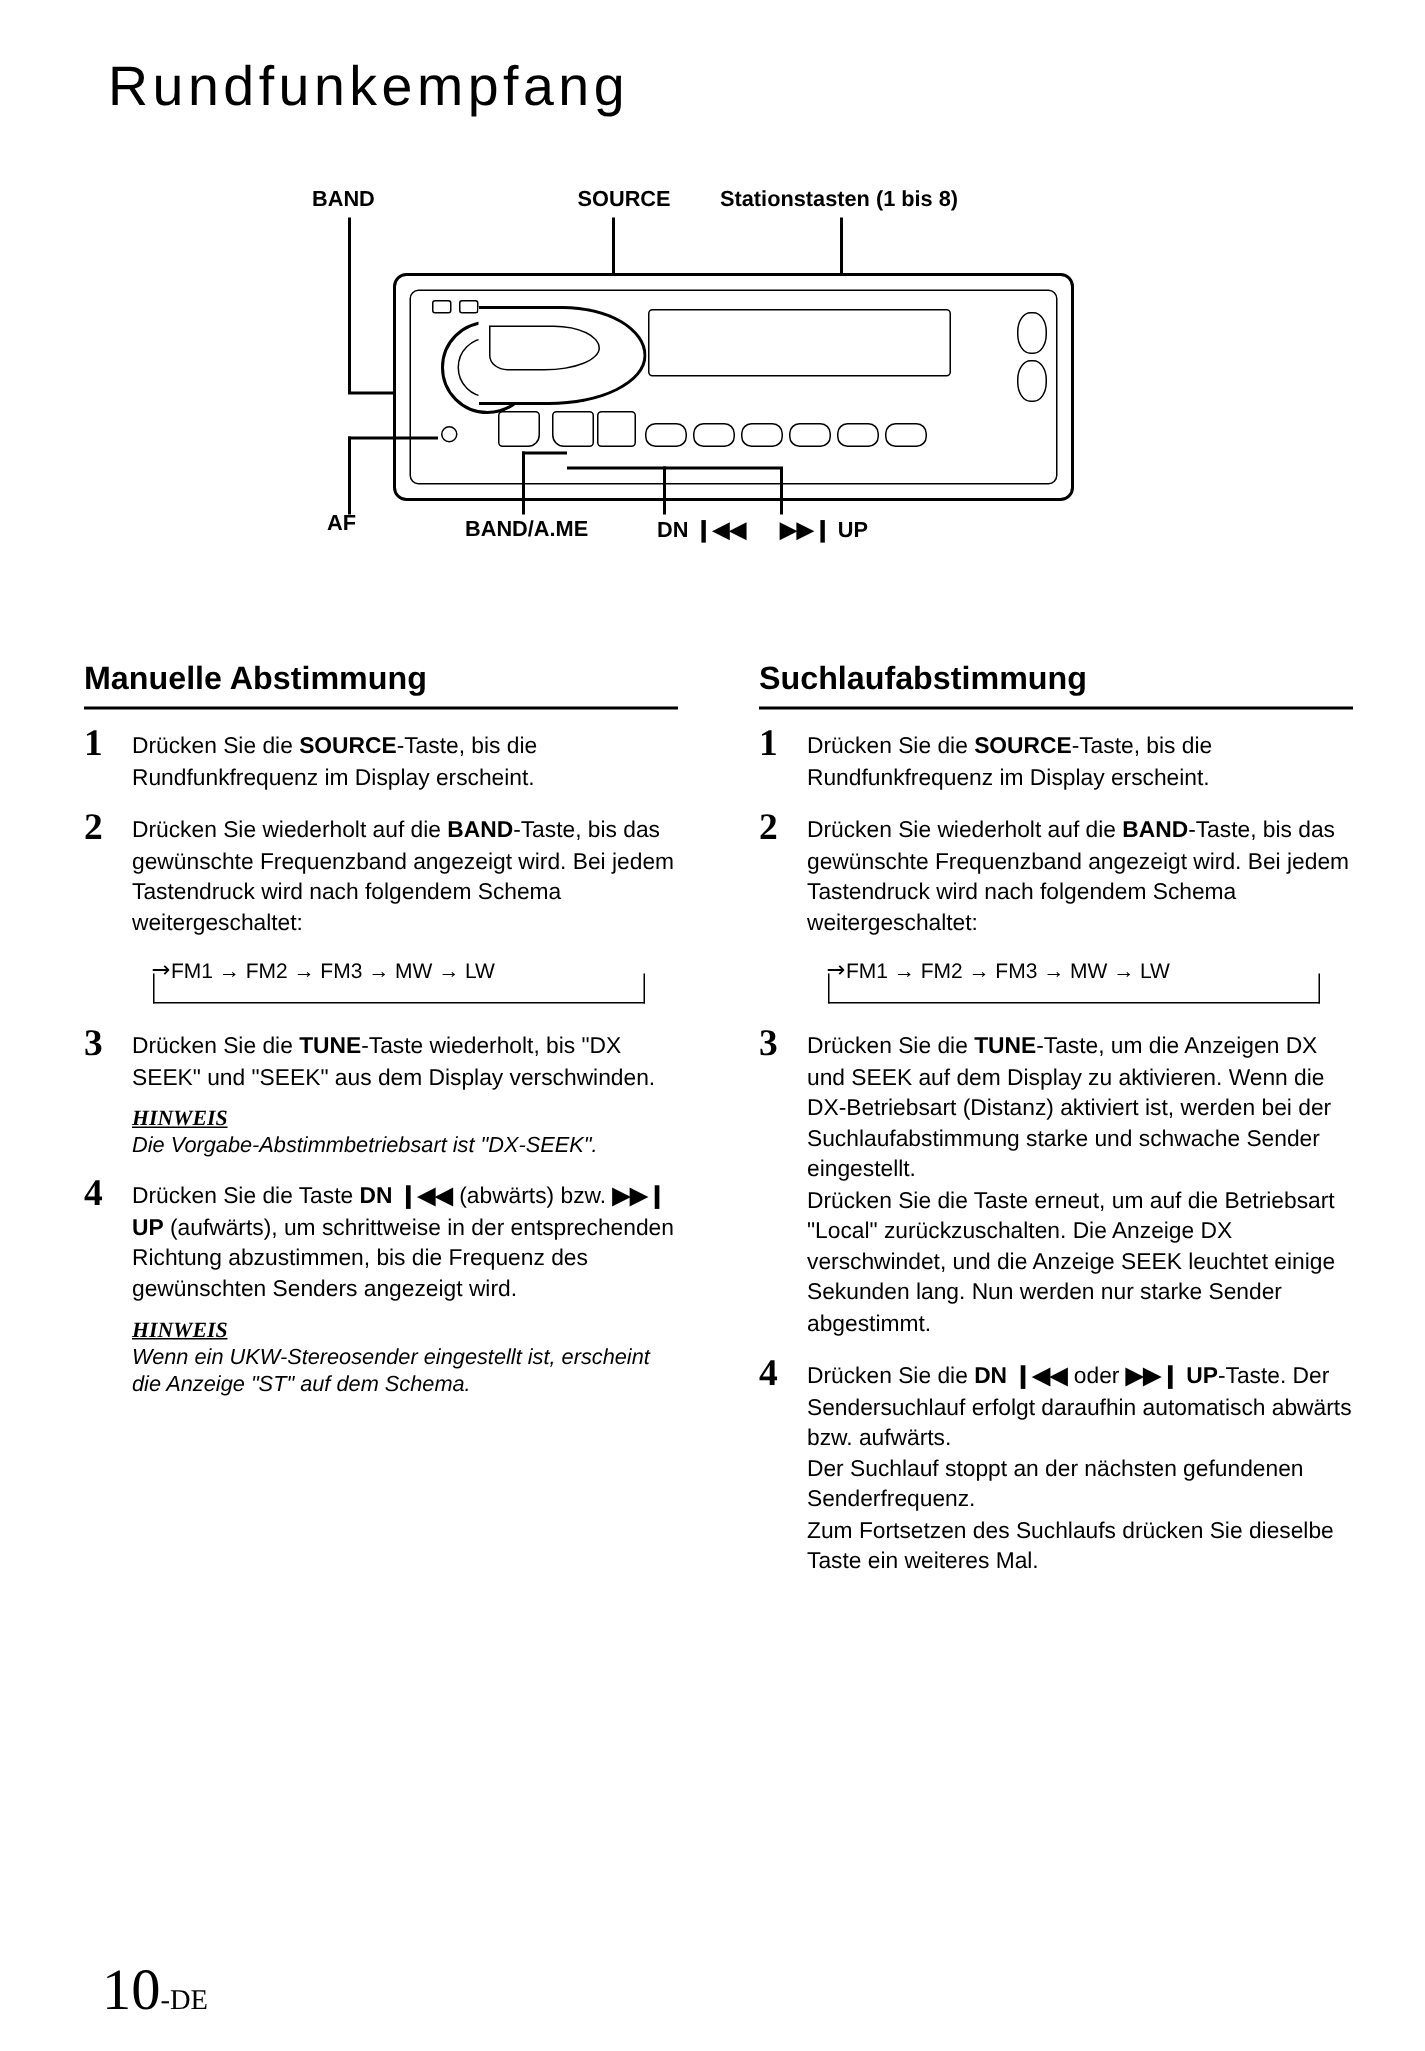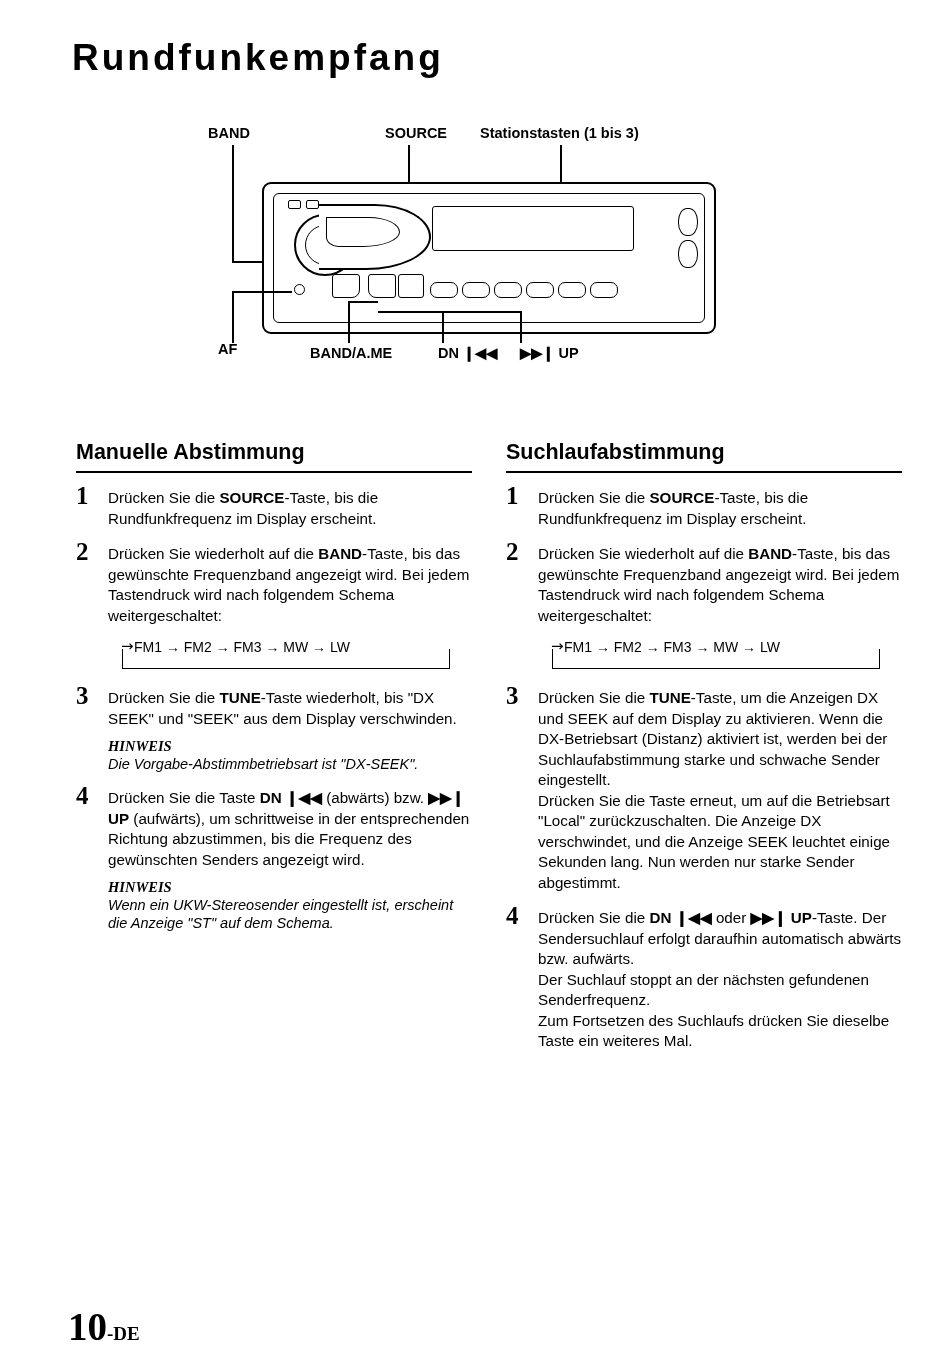--- a/index.html
+++ b/index.html
@@ -18,21 +18,21 @@
 
   
   .title-wrap {
     position: absolute;
     left: 72px;
     top: 36px;
     width: 500px;
   }
   .page-title {
     font-size: 37px;
-    font-weight: bold;
+    font-weight: normal;
     letter-spacing: 3px;
     line-height: 44px;
     margin: 0;
     white-space: nowrap;
   }
   .title-rule {
     position: absolute;
     left: 72px;
     top: 76px;
     width: 490px;
@@ -157,21 +157,21 @@
     position: absolute;
     border: 1.5px solid #000;
   }
 
   
   .col {
     position: absolute;
     top: 440px;
     width: 396px;
   }
-  .col-left { left: 76px; }
+  .col-left { left: 56px; }
   .col-right { left: 506px; }
 
   h2.sec {
     font-size: 21.5px;
     font-weight: bold;
     margin: 0 0 6px 0;
     padding: 0 0 6px 0;
     border-bottom: 2.2px solid #000;
   }
 
@@ -194,20 +194,21 @@
     line-height: 20.5px;
   }
   .step .body b { font-weight: bold; }
 
   .hinweis-title {
     font-family: "Liberation Serif", serif;
     font-weight: bold;
     font-style: italic;
     font-size: 14.5px;
     margin-top: 9px;
+    text-decoration: underline;
   }
   .hinweis-body {
     font-family: Liberation Sans, sans-serif;
     font-style: italic;
     font-size: 14.5px;
     line-height: 18px;
   }
 
   
   .chain {
@@ -239,40 +240,40 @@
     font-size: 15px;
     line-height: 10px;
   }
 
   
   .folio {
     position: absolute;
     left: 68px;
     bottom: 18px;
     font-family: "Liberation Serif", serif;
-    font-weight: bold;
+    font-weight: normal;
   }
   .folio .n { font-size: 39px; }
   .folio .s { font-size: 19px; }
 
   .arrw { font-family: "DejaVu Sans", sans-serif; }
 </style>
 </head>
 <body>
 
 <div class="title-rule"></div>
 <div class="title-wrap">
   <h1 class="page-title">Rundfunkempfang</h1>
 </div>
 
 <div class="diagram">
 
   <div class="lbl" style="left:28px; top:0;">BAND</div>
   <div class="lbl" style="left:205px; top:0;">SOURCE</div>
-  <div class="lbl" style="left:300px; top:0;">Stationstasten (1 bis 3)</div>
+  <div class="lbl" style="left:300px; top:0;">Stationstasten (1 bis 8)</div>
 
   <div class="lead v" style="left:52px;  top:20px; height:117px;"></div>
   <div class="lead h" style="left:52px;  top:136px; width:160px;"></div>
   <div class="lead v" style="left:228px; top:20px; height:118px;"></div>
   <div class="lead v" style="left:380px; top:20px; height:145px;"></div>
 
   <div class="unit">
     <div class="unit-inner"></div>
 
     <div class="small-btn" style="left:24px; top:16px;"></div>

